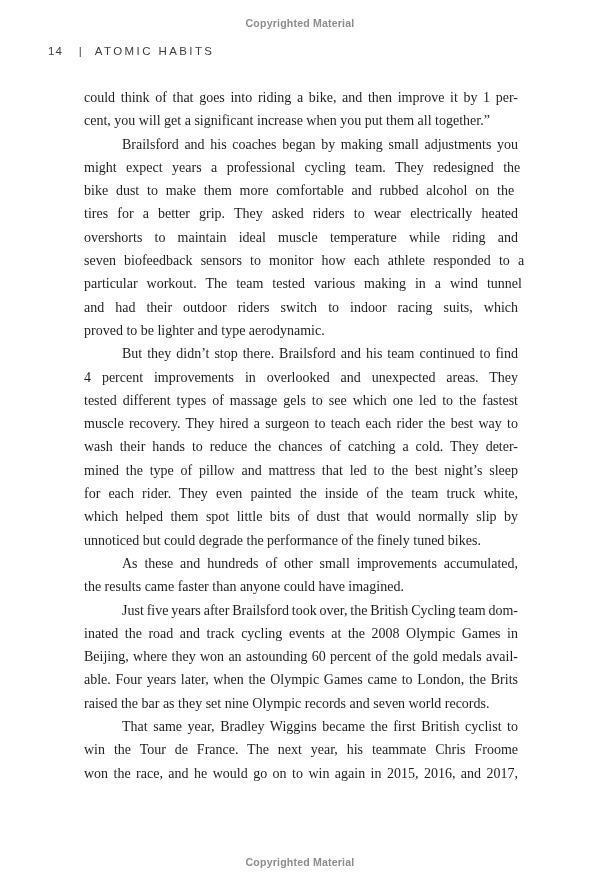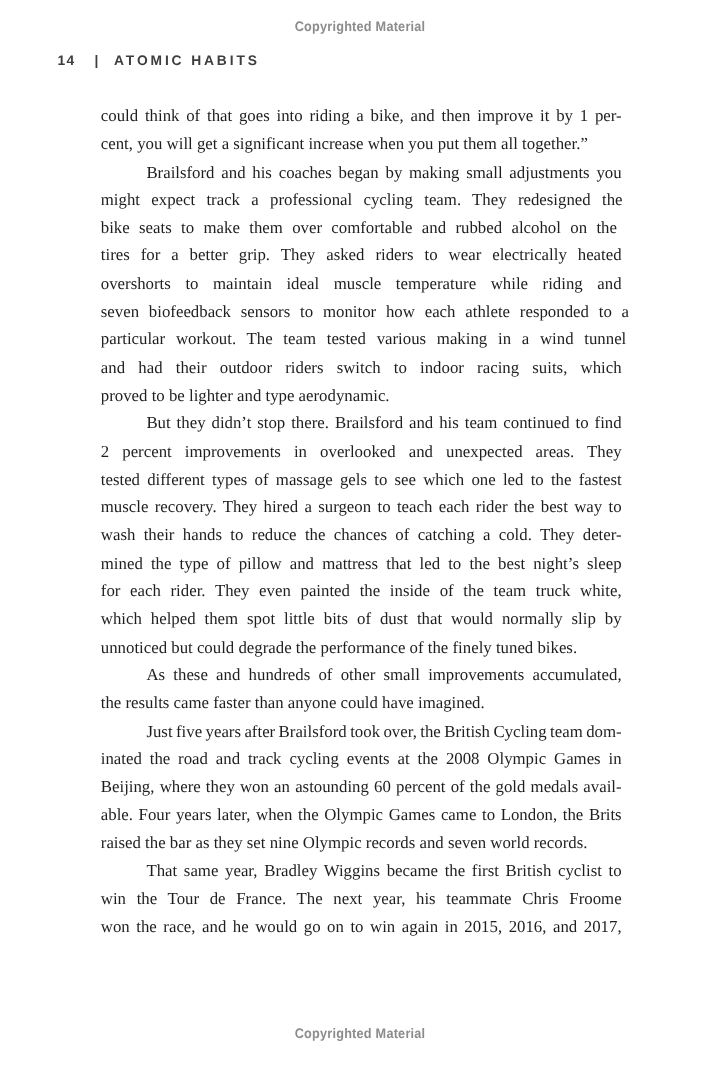--- a/index.html
+++ b/index.html
@@ -28,21 +28,20 @@
   .copyright-top { top: 17px; }
   .copyright-bottom { top: 856px; }
   .running-header {
     position: absolute;
     top: 45px; left: 48px;
     font-family: "Liberation Sans", "DejaVu Sans", sans-serif;
     font-size: 11.5px;
     color: var(--header-text, #3d3d3d);
     display: flex;
     align-items: baseline;
-    font-weight: bold;
   }
   .page-number { letter-spacing: 1px; }
   .header-sep { margin: 0 13px 0 16px; color: var(--header-text, #3d3d3d); }
   .book-title { letter-spacing: 2.4px; }
   .page-text {
     position: absolute;
     top: 86px; left: 84px;
     width: 434px;
     font-size: 14px;
     color: var(--body-text, #1e1e1e);
@@ -71,33 +70,33 @@
 
   <div class="page-text">
 
     <div class="paragraph">
       <div class="line"><span style="word-spacing: 2.15px;">could think of that goes into riding a bike, and then improve it by 1 per-</span></div>
       <div class="line last"><span>cent, you will get a significant increase when you put them all together.”</span></div>
     </div>
 
     <div class="paragraph">
       <div class="line indent"><span style="word-spacing: 2.13715px;">Brailsford and his coaches began by making small adjustments you</span></div>
-      <div class="line"><span style="word-spacing: 5.9184px;">might expect track a professional cycling team. They redesigned the</span></div>
-      <div class="line"><span style="word-spacing: 4.28835px;">bike seats to make them over comfortable and rubbed alcohol on the</span></div>
+      <div class="line"><span style="word-spacing: 5.9184px;">might expect years a professional cycling team. They redesigned the</span></div>
+      <div class="line"><span style="word-spacing: 4.28835px;">bike dust to make them more comfortable and rubbed alcohol on the</span></div>
       <div class="line"><span style="word-spacing: 5.62358px;">tires for a better grip. They asked riders to wear electrically heated</span></div>
       <div class="line"><span style="word-spacing: 8.66602px;">overshorts to maintain ideal muscle temperature while riding and</span></div>
       <div class="line"><span style="word-spacing: 4.67812px;">seven biofeedback sensors to monitor how each athlete responded to a</span></div>
       <div class="line"><span style="word-spacing: 5.44219px;">particular workout. The team tested various making in a wind tunnel</span></div>
       <div class="line"><span style="word-spacing: 7.5125px;">and had their outdoor riders switch to indoor racing suits, which</span></div>
       <div class="line last"><span>proved to be lighter and type aerodynamic.</span></div>
     </div>
 
     <div class="paragraph">
       <div class="line indent"><span style="word-spacing: 1.45312px;">But they didn’t stop there. Brailsford and his team continued to find</span></div>
-      <div class="line"><span style="word-spacing: 7.38867px;">2 percent improvements in overlooked and unexpected areas. They</span></div>
+      <div class="line"><span style="word-spacing: 7.38867px;">4 percent improvements in overlooked and unexpected areas. They</span></div>
       <div class="line"><span style="word-spacing: 2.51082px;">tested different types of massage gels to see which one led to the fastest</span></div>
       <div class="line"><span style="word-spacing: 1.79688px;">muscle recovery. They hired a surgeon to teach each rider the best way to</span></div>
       <div class="line"><span style="word-spacing: 3.46094px;">wash their hands to reduce the chances of catching a cold. They deter-</span></div>
       <div class="line"><span style="word-spacing: 3.26562px;">mined the type of pillow and mattress that led to the best night’s sleep</span></div>
       <div class="line"><span style="word-spacing: 4.57031px;">for each rider. They even painted the inside of the team truck white,</span></div>
       <div class="line"><span style="word-spacing: 3.95573px;">which helped them spot little bits of dust that would normally slip by</span></div>
       <div class="line last"><span>unnoticed but could degrade the performance of the finely tuned bikes.</span></div>
     </div>
 
     <div class="paragraph">

